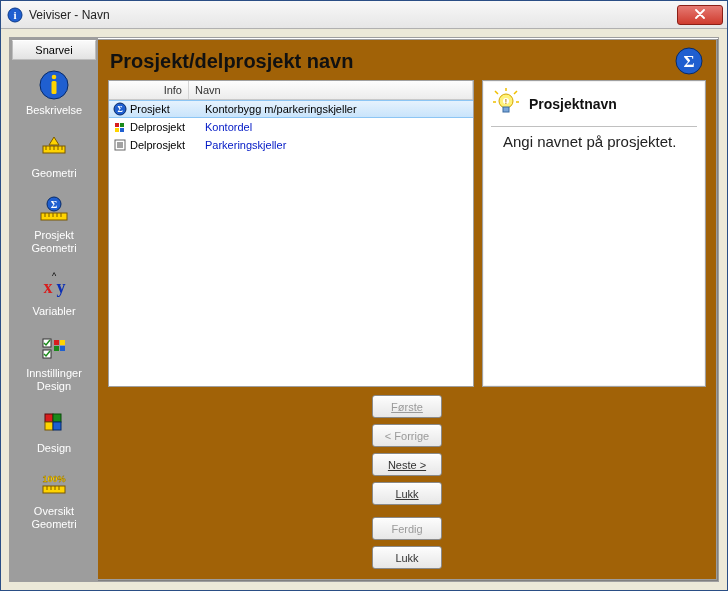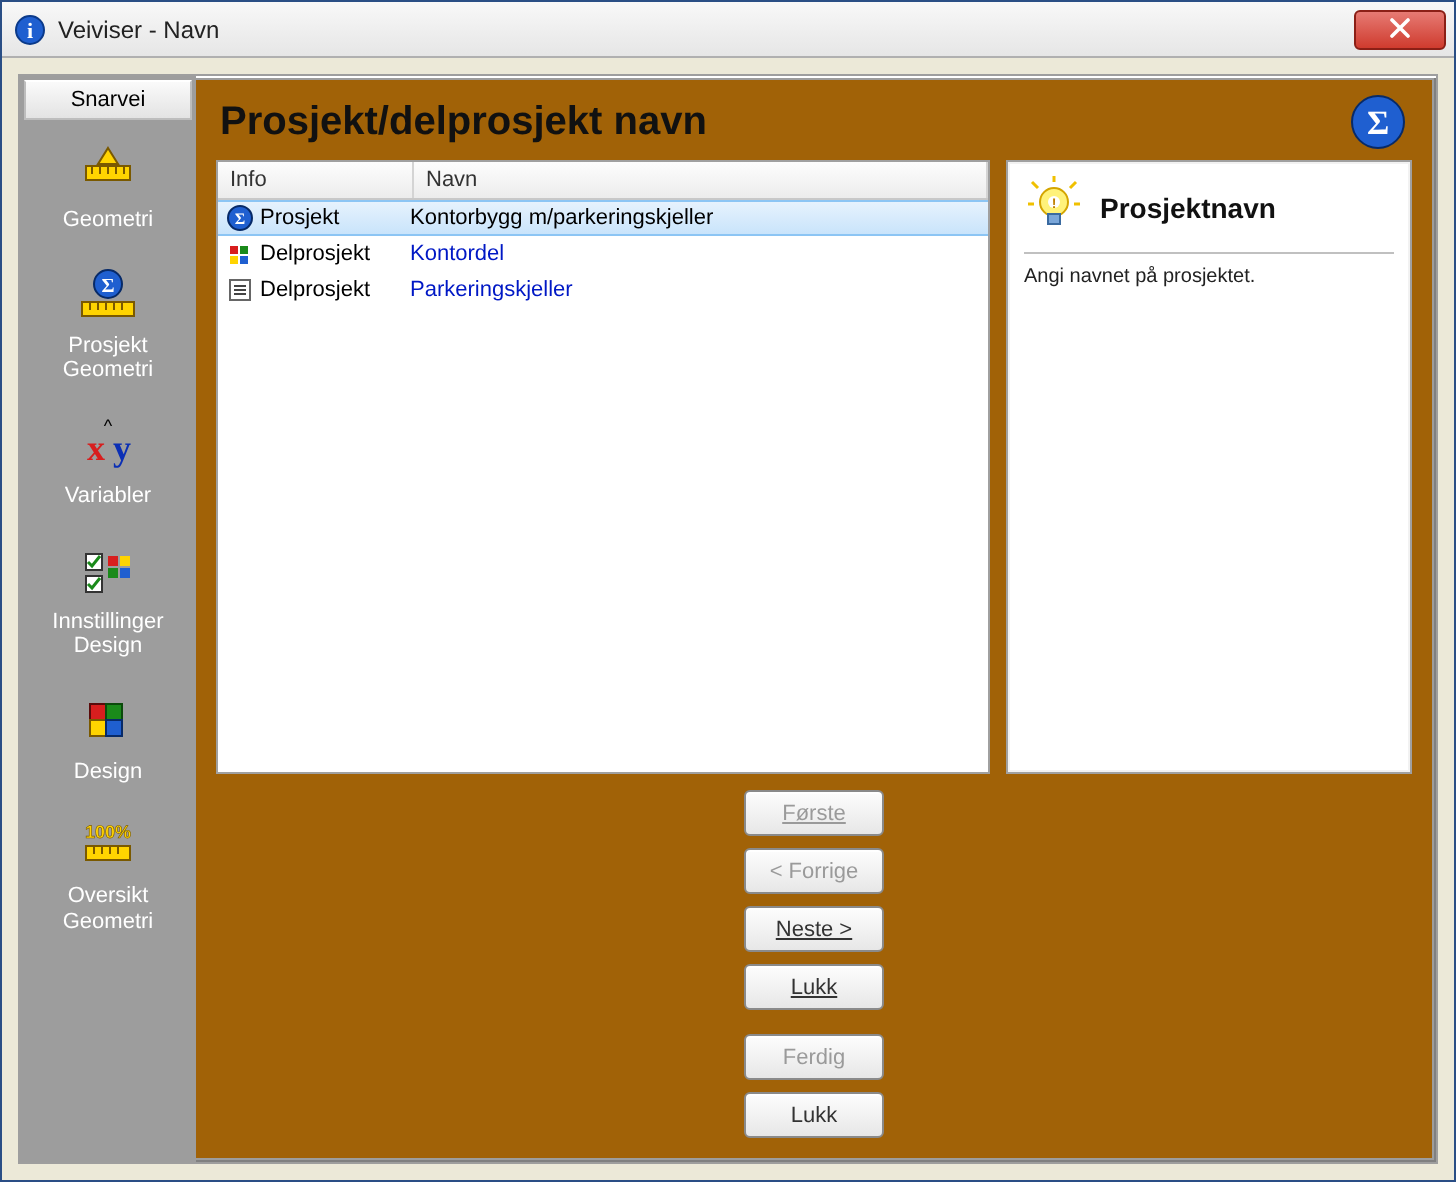--- a/index.html
+++ b/index.html
@@ -132,21 +132,21 @@
     display: flex;
     background: linear-gradient(#fdfdfd,#ececec);
     border-bottom: 1px solid #c8c8c8;
   }
   .list-header .col {
     padding: 3px 6px;
     font-size: 11px;
     color: #333;
     border-right: 1px solid #d4d4d4;
   }
-  .col-info { width: 98px; }
+  .col-info { width: 80px; text-align: right; }
   .col-navn { flex: 1; }
   .list-body { flex: 1; overflow: auto; }
   .row {
     display: flex;
     align-items: center;
     height: 18px;
     font-size: 11px;
   }
   .row .cell-info {
     width: 90px; padding: 0 2px 0 4px;
@@ -156,21 +156,21 @@
   .row .cell-navn { flex: 1; padding: 0 6px; color: #0018c5; }
   .row.selected {
     background: linear-gradient(#e6f2fd,#c9e4fb);
     border-top: 1px solid #8cc5f4;
     border-bottom: 1px solid #8cc5f4;
   }
   .row.selected .cell-navn { color: #000; }
   .row.selected .cell-info { color:#000; }
   .row .mini-icon { width: 14px; height: 14px; display:inline-flex; align-items:center; justify-content:center; }
   .hint-panel {
-    width: 203px;
+    width: 224px;
     border: 1px solid #a0a0a0;
     background: #fff;
     box-shadow: inset 0 0 0 1px #f2f2f2;
     padding: 6px 8px;
     display: flex;
     flex-direction: column;
   }
   .hint-header {
     display: flex;
     align-items: center;
@@ -179,22 +179,23 @@
   }
   .hint-title {
     font-size: 14px;
     font-weight: bold;
     color: #111;
   }
   .hint-divider {
     border-top: 1px solid #c0c0c0; margin-bottom: 6px;
   }
   .hint-body {
-    font-size: 10px;
+    font-size: 15px;
     color: #222;
+    margin-left: 12px;
   }
   .button-row {
     display: flex;
     align-items: center;
     gap: 6px;
     padding: 8px 2px 2px 2px;
     flex-direction: column;
   }
   .button-row .gap { flex: 1; }
   .btn {
@@ -234,20 +235,30 @@
       </span>
     </div>
   </div>
 
   <div class="client">
     <div class="main-panel">
 
       <div class="sidebar">
         <div class="sidebar-header">Snarvei</div>
 
+        <div class="shortcut">
+          <span class="icon">
+            <svg viewBox="0 0 34 34">
+                <circle cx="17" cy="17" r="14" fill="#1f5fd0" stroke="#072a68" stroke-width="1"></circle>
+                <circle cx="17" cy="9" r="2.3" fill="#ffd400"></circle>
+                <rect x="14.5" y="13" width="5" height="13" rx="1.5" fill="#ffd400"></rect>
+              </svg>
+          </span>
+          <span class="label">Beskrivelse</span>
+        </div>
 
         <div class="shortcut">
           <span class="icon">
             <svg viewBox="0 0 34 34">
                 <rect x="6" y="15" width="22" height="7" fill="#ffd400" stroke="#7a5900"></rect>
                 <path d="M17 6 L22 14 L12 14 Z" fill="#ffd400" stroke="#7a5900"></path>
                 <line x1="9" y1="15" x2="9" y2="19" stroke="#7a5900"></line>
                 <line x1="13" y1="15" x2="13" y2="19" stroke="#7a5900"></line>
                 <line x1="17" y1="15" x2="17" y2="19" stroke="#7a5900"></line>
                 <line x1="21" y1="15" x2="21" y2="19" stroke="#7a5900"></line>

